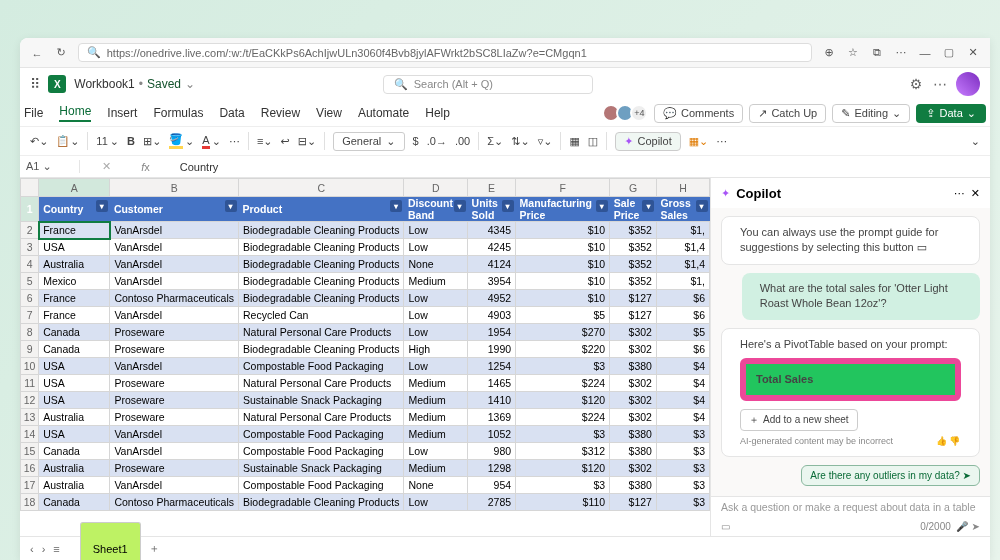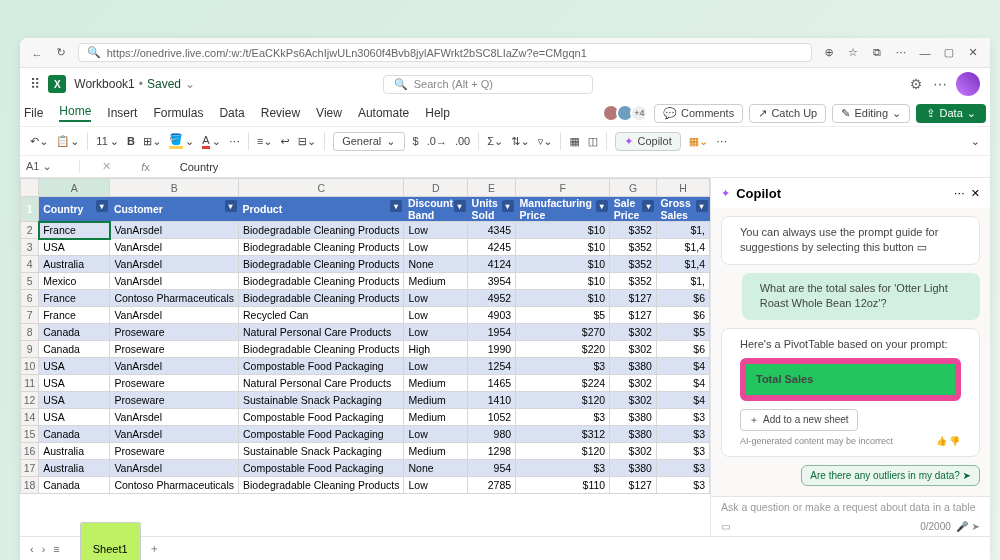--- a/index.html
+++ b/index.html
@@ -339,20 +339,31 @@
               <td class="cell">USA</td>
               <td class="cell">Proseware</td>
               <td class="cell">Sustainable Snack Packaging</td>
               <td class="cell">Medium</td>
               <td class="cell num">1410</td>
               <td class="cell num">$120</td>
               <td class="cell num">$302</td>
               <td class="cell num">$4</td>
             </tr>
             <tr>
+              <td class="rowhdr">13</td>
+              <td class="cell">Australia</td>
+              <td class="cell">Proseware</td>
+              <td class="cell">Natural Personal Care Products</td>
+              <td class="cell">Medium</td>
+              <td class="cell num">1369</td>
+              <td class="cell num">$224</td>
+              <td class="cell num">$302</td>
+              <td class="cell num">$4</td>
+            </tr>
+            <tr>
               <td class="rowhdr">14</td>
               <td class="cell">USA</td>
               <td class="cell">VanArsdel</td>
               <td class="cell">Compostable Food Packaging</td>
               <td class="cell">Medium</td>
               <td class="cell num">1052</td>
               <td class="cell num">$3</td>
               <td class="cell num">$380</td>
               <td class="cell num">$3</td>
             </tr>

